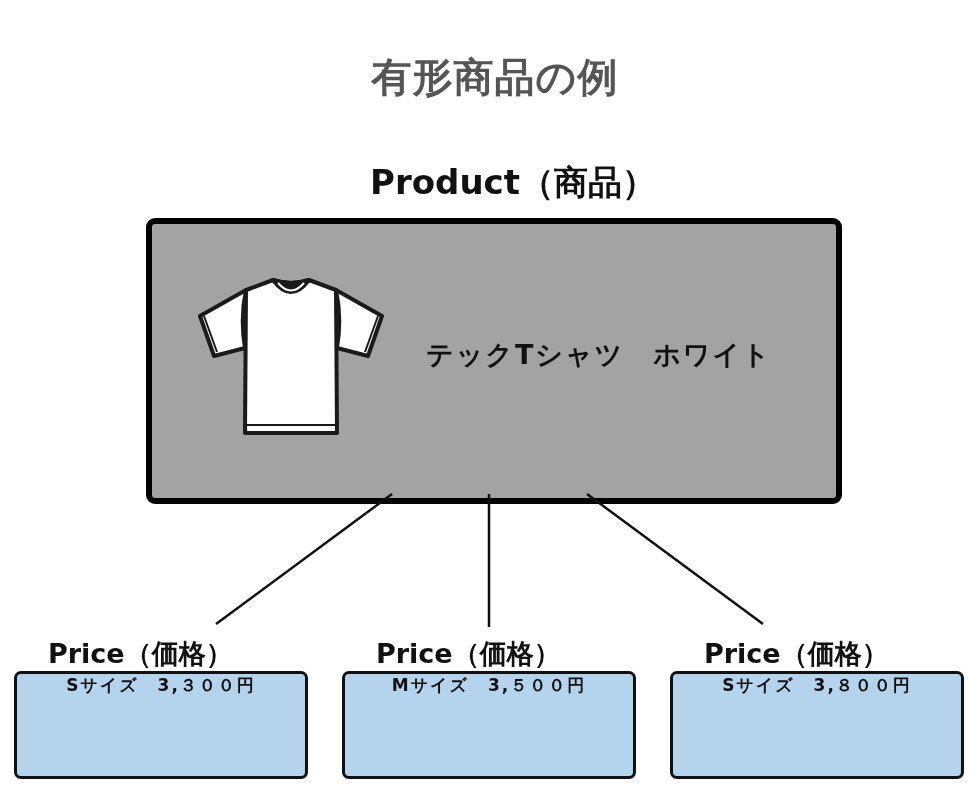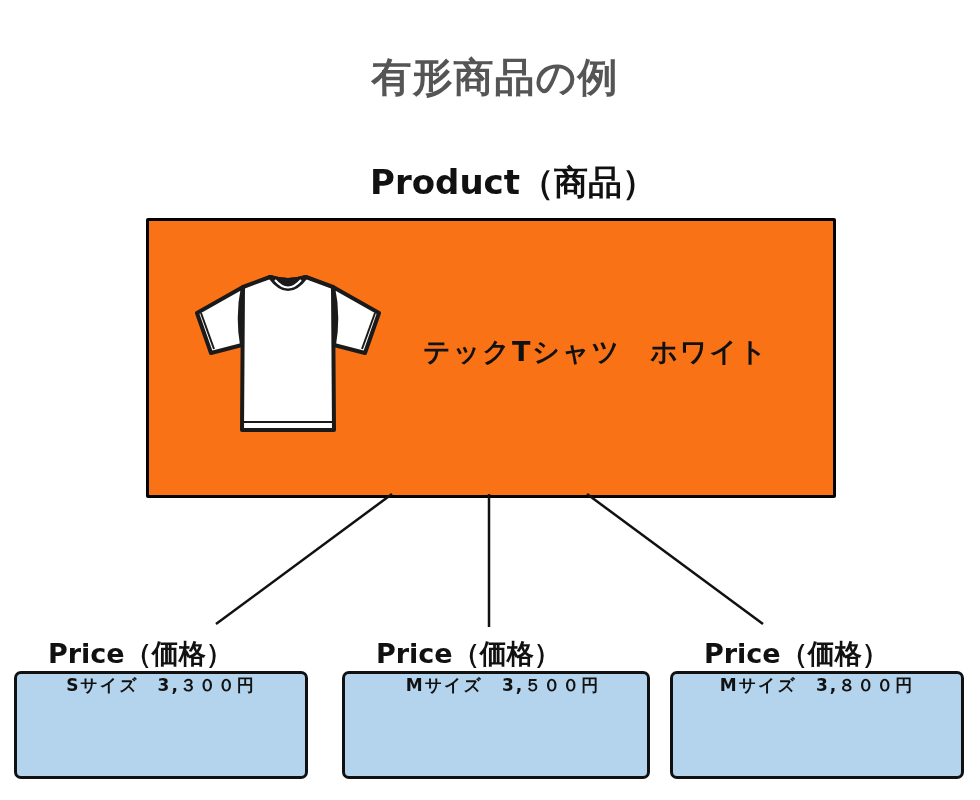--- a/index.html
+++ b/index.html
@@ -10,21 +10,21 @@
   .title {
     position: absolute; left: 0; width: 990px; top: 50px; text-align: center;
     font-size: 40px; font-weight: bold; color: #555555; letter-spacing: 1px;
   }
   .product-label {
     position: absolute; left: 370px; top: 160px;
     font-size: 34px; font-weight: bold; color: #111111;
   }
   .product-box {
     position: absolute; left: 146px; top: 218px; width: 684px; height: 274px;
-    background: #f97316; border: 3px solid #000000; border-radius: 2px; box-sizing: content-box;
+    background: #a3a3a3; border: 6px solid #000000; border-radius: 9px; box-sizing: content-box;
   }
   .shirt { position: absolute; left: 46px; top: 54px; width: 186px; height: 158px; }
   .product-name {
     position: absolute; left: 274px; top: 113px;
     font-size: 27px; font-weight: bold; color: #111111; letter-spacing: 2px; white-space: pre;
   }
   svg.connectors { position: absolute; left: 0; top: 0; }
   .price-label {
     position: absolute; font-size: 27px; font-weight: bold; color: #111111; white-space: nowrap; margin-left: 18px;
   }
@@ -71,20 +71,20 @@
   <line x1="489" y1="494" x2="489" y2="627" stroke="#111111" stroke-width="2.5"></line>
   <line x1="587" y1="494" x2="763" y2="624" stroke="#111111" stroke-width="2.5"></line>
 </svg>
 
 <div class="price-label" style="left:30px; top:636px;">Price（価格）</div>
 <div class="price-box" style="left:14px;">
   <span class="price-text">Sサイズ　3,３００円</span>
 </div>
 
 <div class="price-label" style="left:358px; top:636px;">Price（価格）</div>
-<div class="price-box" style="left:342px;padding-left:14px;">
+<div class="price-box" style="left:342px;">
   <span class="price-text">Mサイズ　3,５００円</span>
 </div>
 
 <div class="price-label" style="left:686px; top:636px;">Price（価格）</div>
 <div class="price-box" style="left:670px;">
-  <span class="price-text">Mサイズ　3,８００円</span>
+  <span class="price-text">Sサイズ　3,８００円</span>
 </div>
 
 </body></html>

